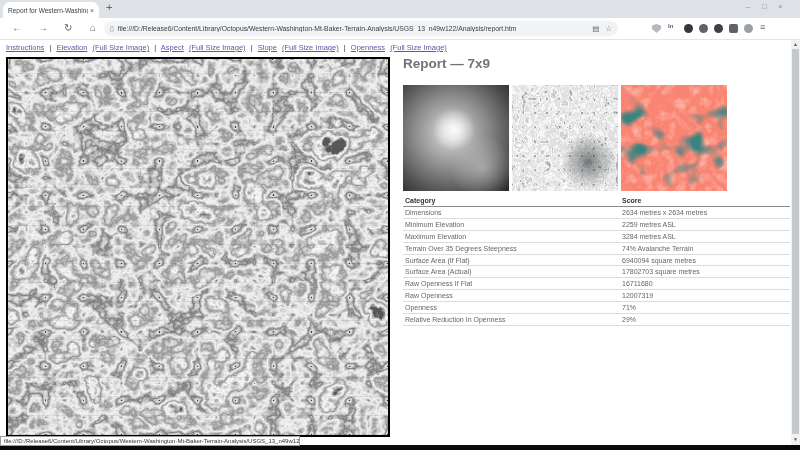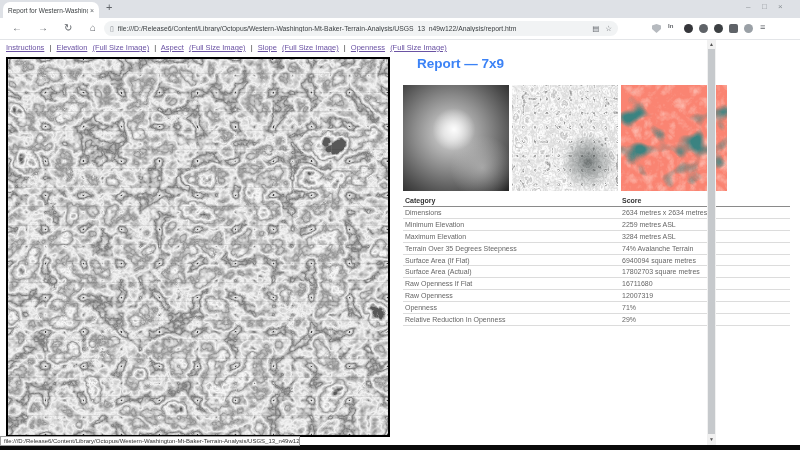--- a/index.html
+++ b/index.html
@@ -25,34 +25,34 @@
   .url-text{flex:1;font-size:6.8px;color:#3c4043;white-space:nowrap;overflow:hidden;}
   .url-ico{font-size:7.5px;color:#5f6368;margin-left:6px;}
   .ext{position:absolute;top:6px;width:9px;height:9px;border-radius:50%;}
   .ext-shield{background:#b6babf;border-radius:0;
     clip-path:polygon(50% 0,100% 18%,100% 55%,50% 100%,0 55%,0 18%);}
   .ext-in{font-size:6px;color:#5f6368;font-weight:bold;width:auto;height:auto;top:5px;}
   .ext-sq{border-radius:2px;background:#5f6368;}
   .menu-ico{position:absolute;top:4px;font-size:9px;color:#5f6368;}
 
   
-  .page{position:absolute;left:0;top:40px;width:716px;height:405px;background:#fff;}
+  .page{position:absolute;left:0;top:40px;width:800px;height:405px;background:#fff;}
   .nav{position:absolute;left:6px;top:3px;font-size:7.5px;color:#222;white-space:nowrap;}
   .lnk{color:#6a52a3;text-decoration:underline;cursor:pointer;}
   .paren{margin-left:3px;}
   .sep{margin:0 3px;color:#333;}
 
   .bigmap{position:absolute;left:6px;top:17px;width:384px;height:380px;
     border:2px solid #000;background:#888;}
   .bigmap .grid{position:absolute;left:0;top:0;right:0;bottom:0;
     background:
       repeating-linear-gradient(90deg,rgba(255,255,255,0.09) 0 1px,transparent 1px 19px),
       repeating-linear-gradient(0deg,rgba(0,0,0,0.07) 0 1px,transparent 1px 19px);}
 
-  .rtitle{position:absolute;left:417px;top:16px;font-size:13.5px;font-weight:bold;color:#3b82f6;}
+  .rtitle{position:absolute;left:403px;top:16px;font-size:13.5px;font-weight:bold;color:#737373;}
 
   .thumb{position:absolute;top:45px;width:106px;height:106px;overflow:hidden;background:#999;}
   .t1{left:403px;background:
       radial-gradient(circle at 48% 42%,rgba(255,255,255,0.95),rgba(255,255,255,0) 26%),
       radial-gradient(circle at 75% 78%,rgba(210,210,210,0.55),rgba(0,0,0,0) 28%),
       radial-gradient(ellipse at 45% 45%,#cfcfcf 8%,#8a8a8a 45%,#4a4a4a 78%,#242424 100%);}
   .t2{left:512px;background:#f4f4f4;}
   .t2 .blob{position:absolute;left:0;top:0;right:0;bottom:0;
       background:radial-gradient(circle at 72% 72%,rgba(30,40,40,0.55),rgba(0,0,0,0) 26%);}
   .t3{left:621px;background:#fa8472;}

